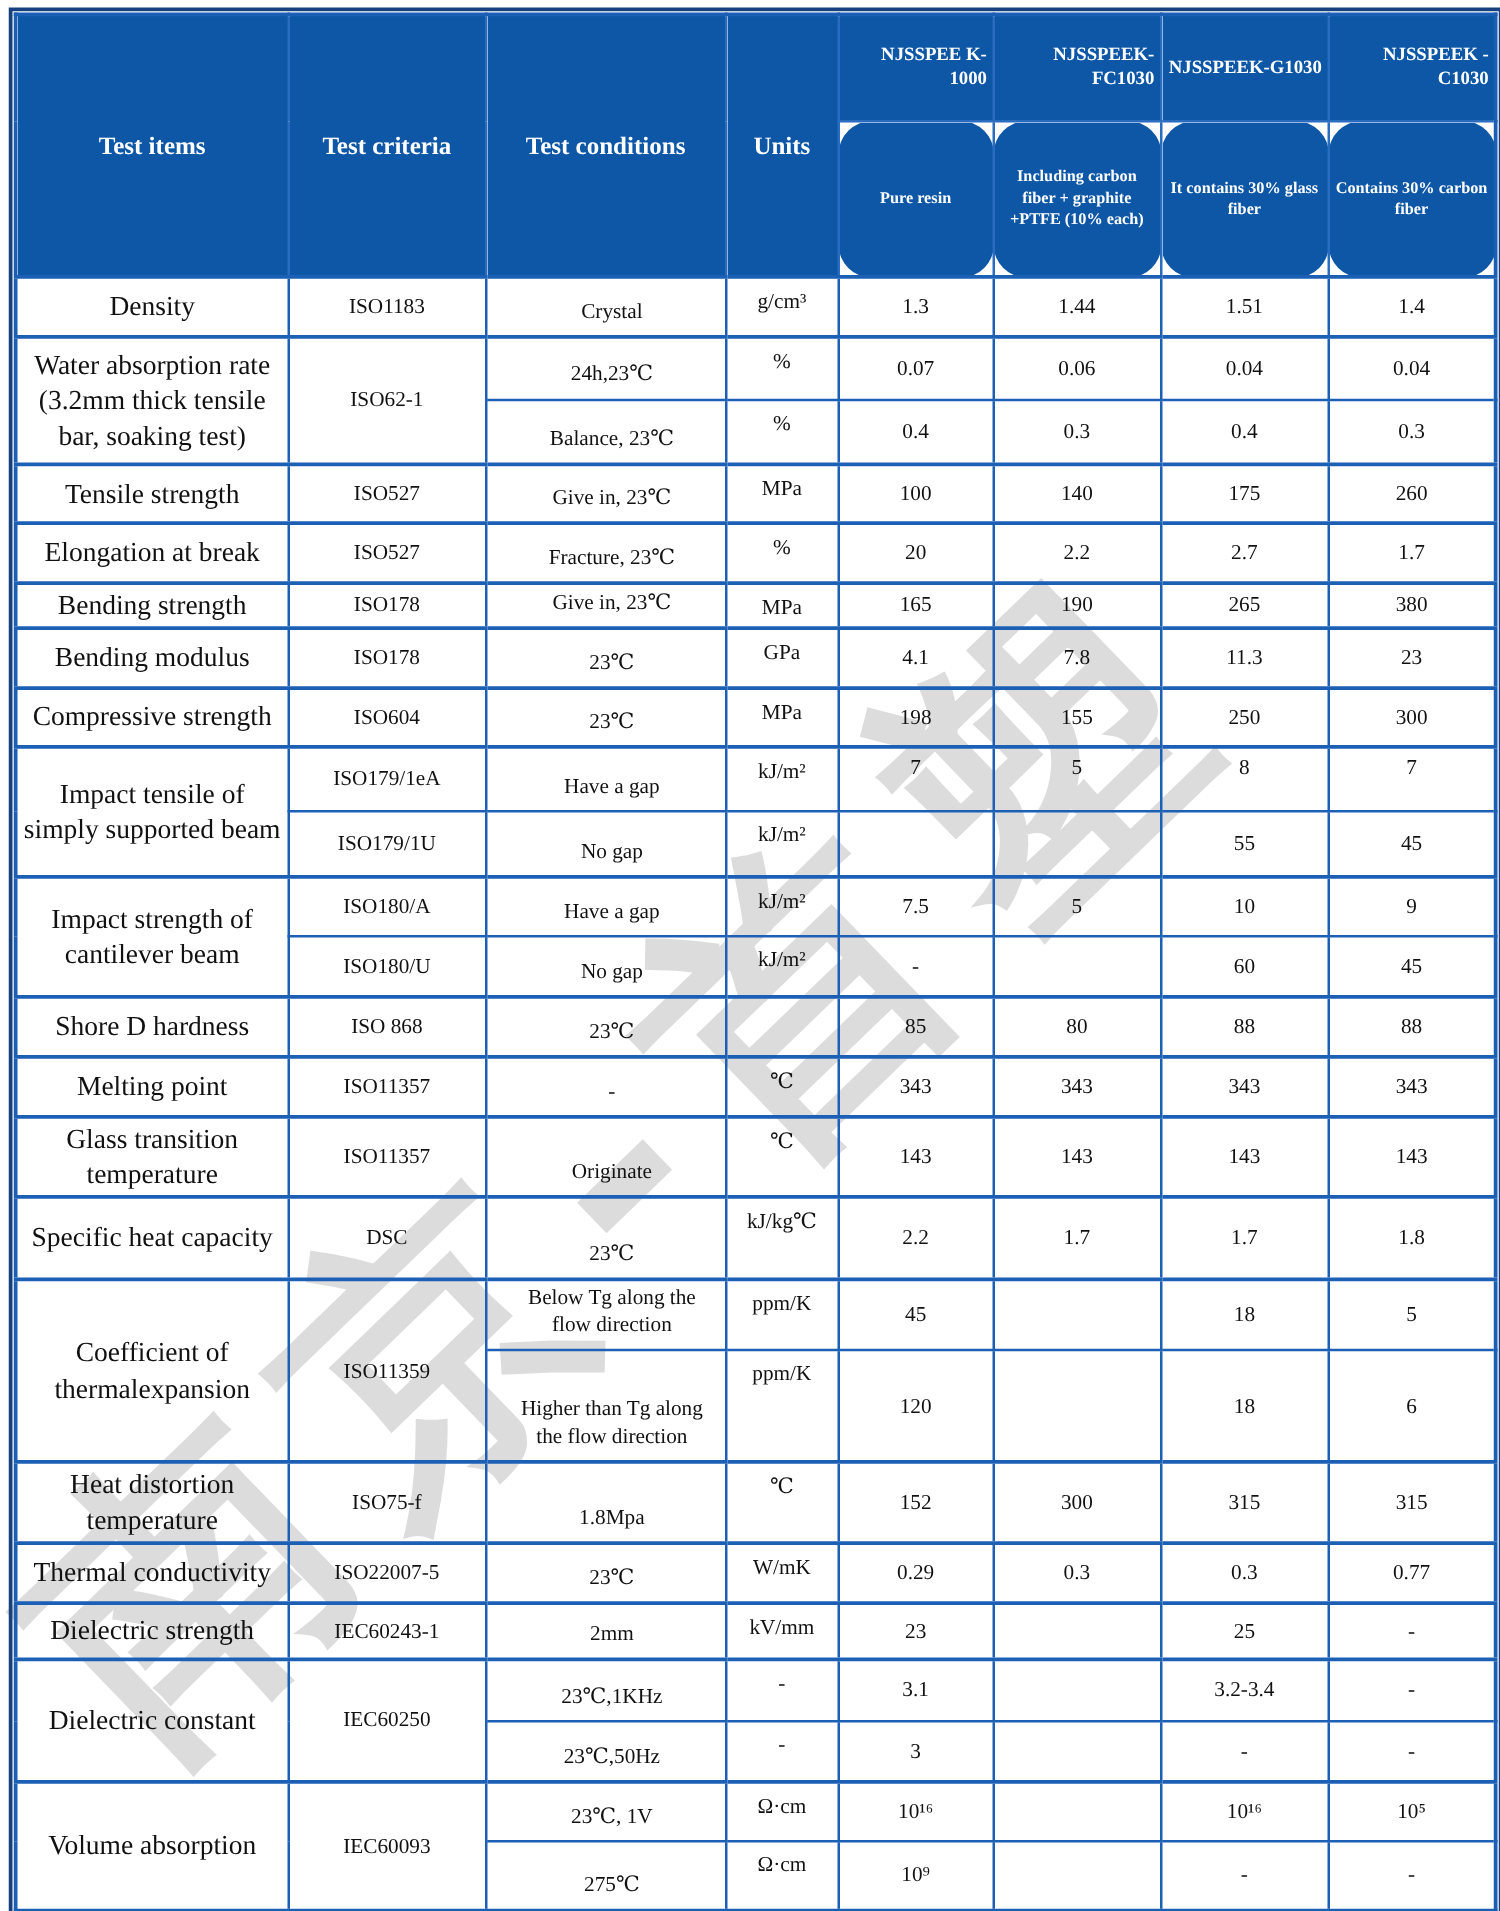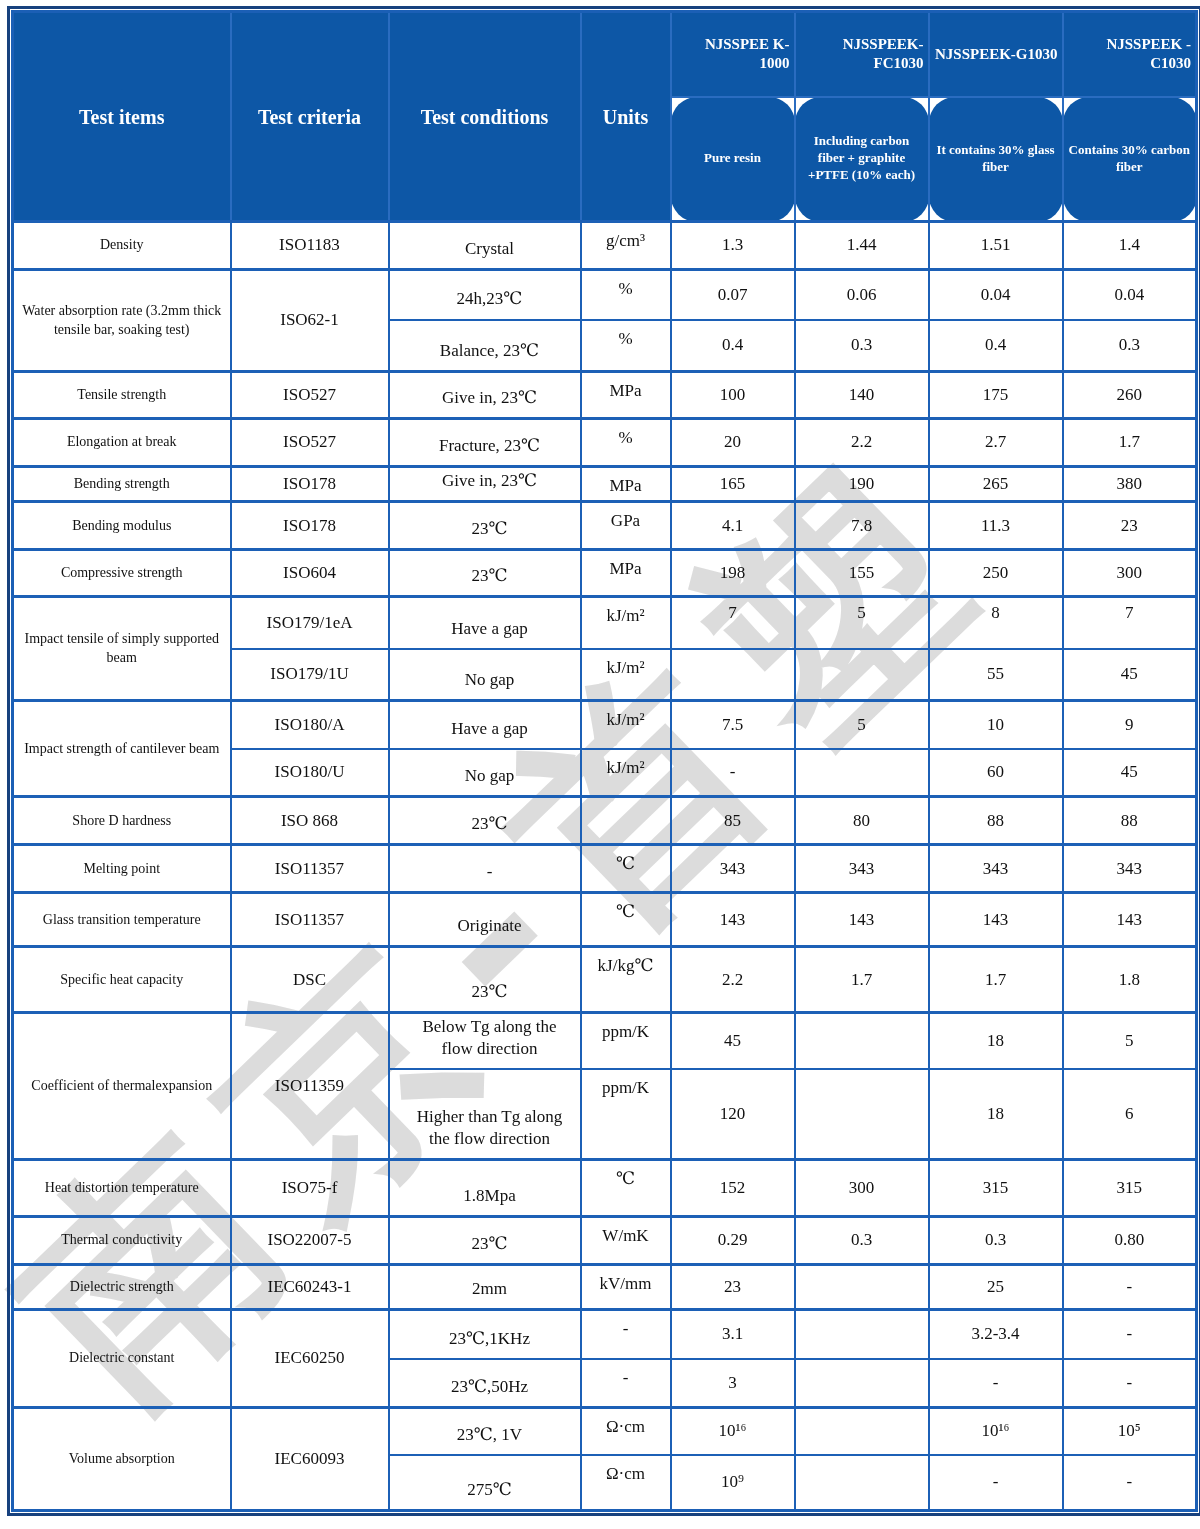--- a/index.html
+++ b/index.html
@@ -15,21 +15,21 @@
   td,th{border:2px solid #1c60b6;text-align:center;vertical-align:middle;
         padding:2px 4px;font-size:17px;color:#111;line-height:1.3;overflow:hidden;}
   thead th{background:#0d57a6;color:#ffffff;font-weight:bold;border-color:#2a6cc0;}
   thead th.model{font-size:15px;text-align:right;}
   thead th.toplabel{font-size:20px;margin-left:44px;}
   thead th.desc{font-size:13px;border-radius:26px;}
   tbody tr.g > td{border-top-width:3px;}
   td.cond{vertical-align:bottom;padding-bottom:8px;padding-left:18px;padding-right:8px;}
   td.units{vertical-align:top;padding-top:7px;}
   td.vtop{vertical-align:top;padding-top:4px;}
-  td.item{font-size:14px;}
+  td.item{font-size:22px;}
 </style>
 </head>
 <body>
 
 <div id="page">
   <div id="watermark">南京-首塑</div>
 
   <table class="spec">
     <colgroup>
       <col style="width:218px">
@@ -261,21 +261,21 @@
       </tr>
 
       <tr class="g" style="height:48px">
         <td class="item">Thermal conductivity</td>
         <td>ISO22007-5</td>
         <td class="cond">23℃</td>
         <td class="units">W/mK</td>
         <td>0.29</td>
         <td>0.3</td>
         <td>0.3</td>
-        <td>0.80</td>
+        <td>0.77</td>
       </tr>
 
       <tr class="g" style="height:45px">
         <td class="item">Dielectric strength</td>
         <td>IEC60243-1</td>
         <td class="cond">2mm</td>
         <td class="units">kV/mm</td>
         <td>23</td>
         <td></td>
         <td>25</td>

